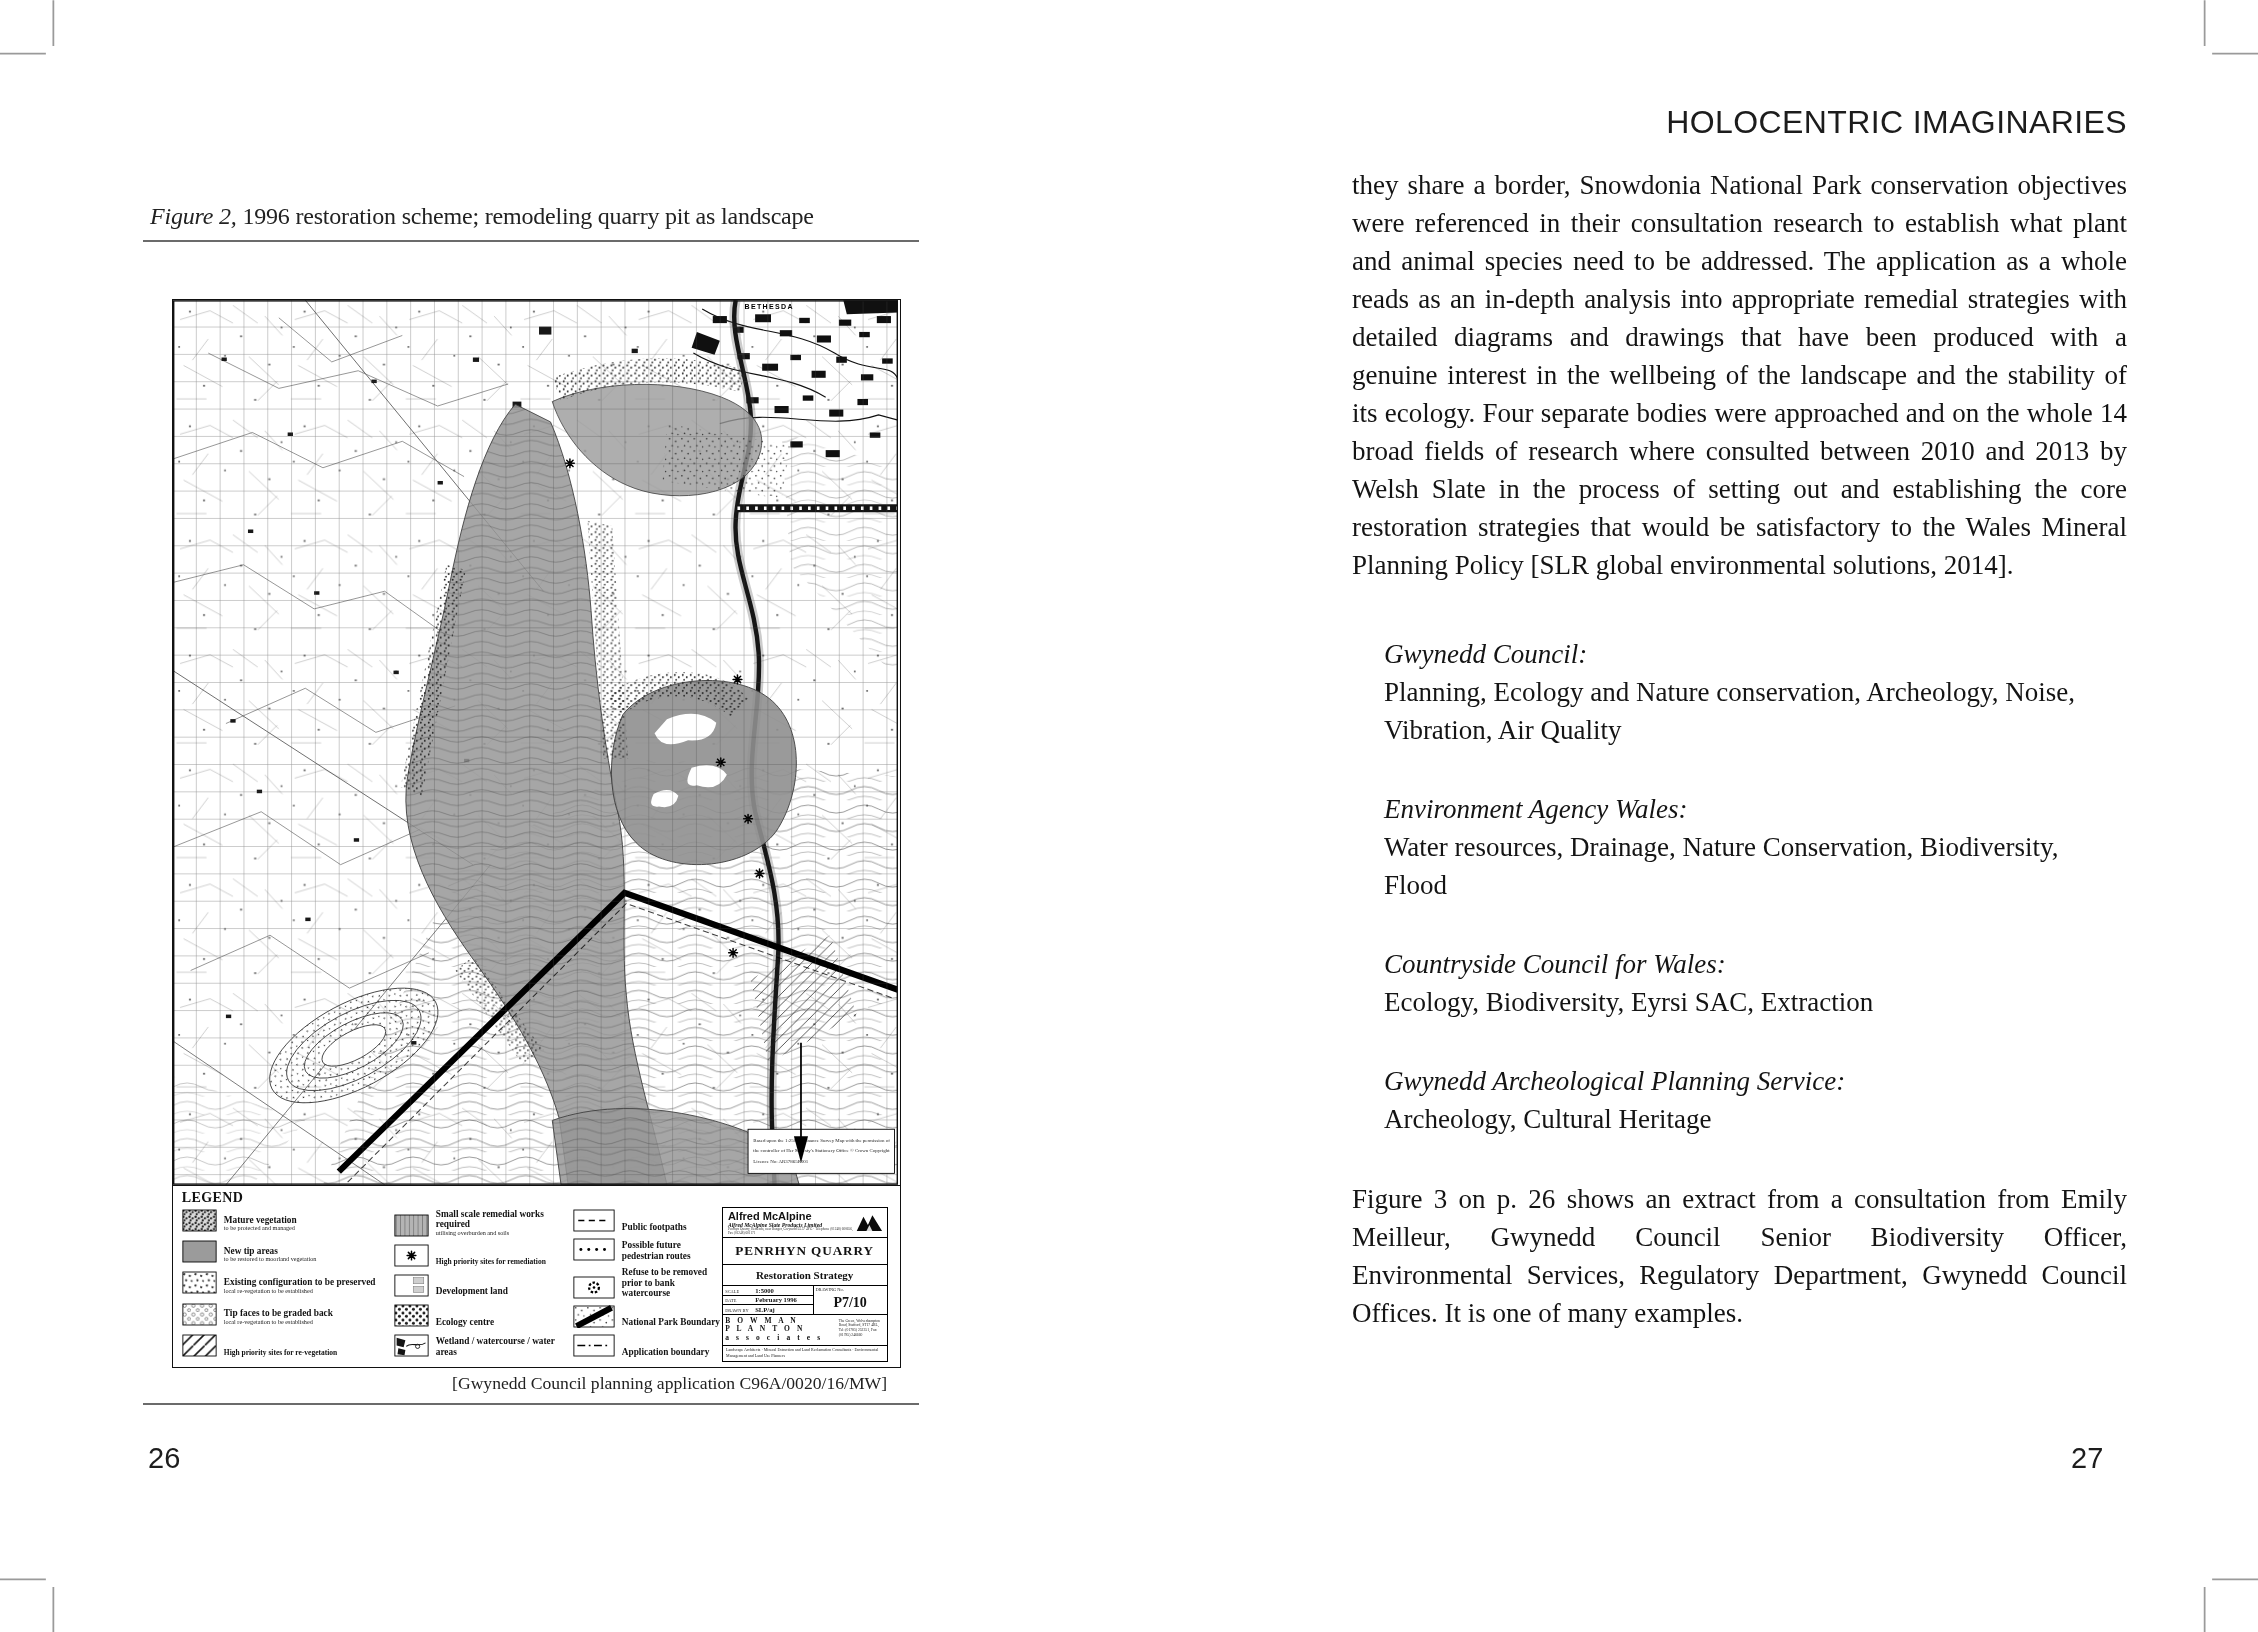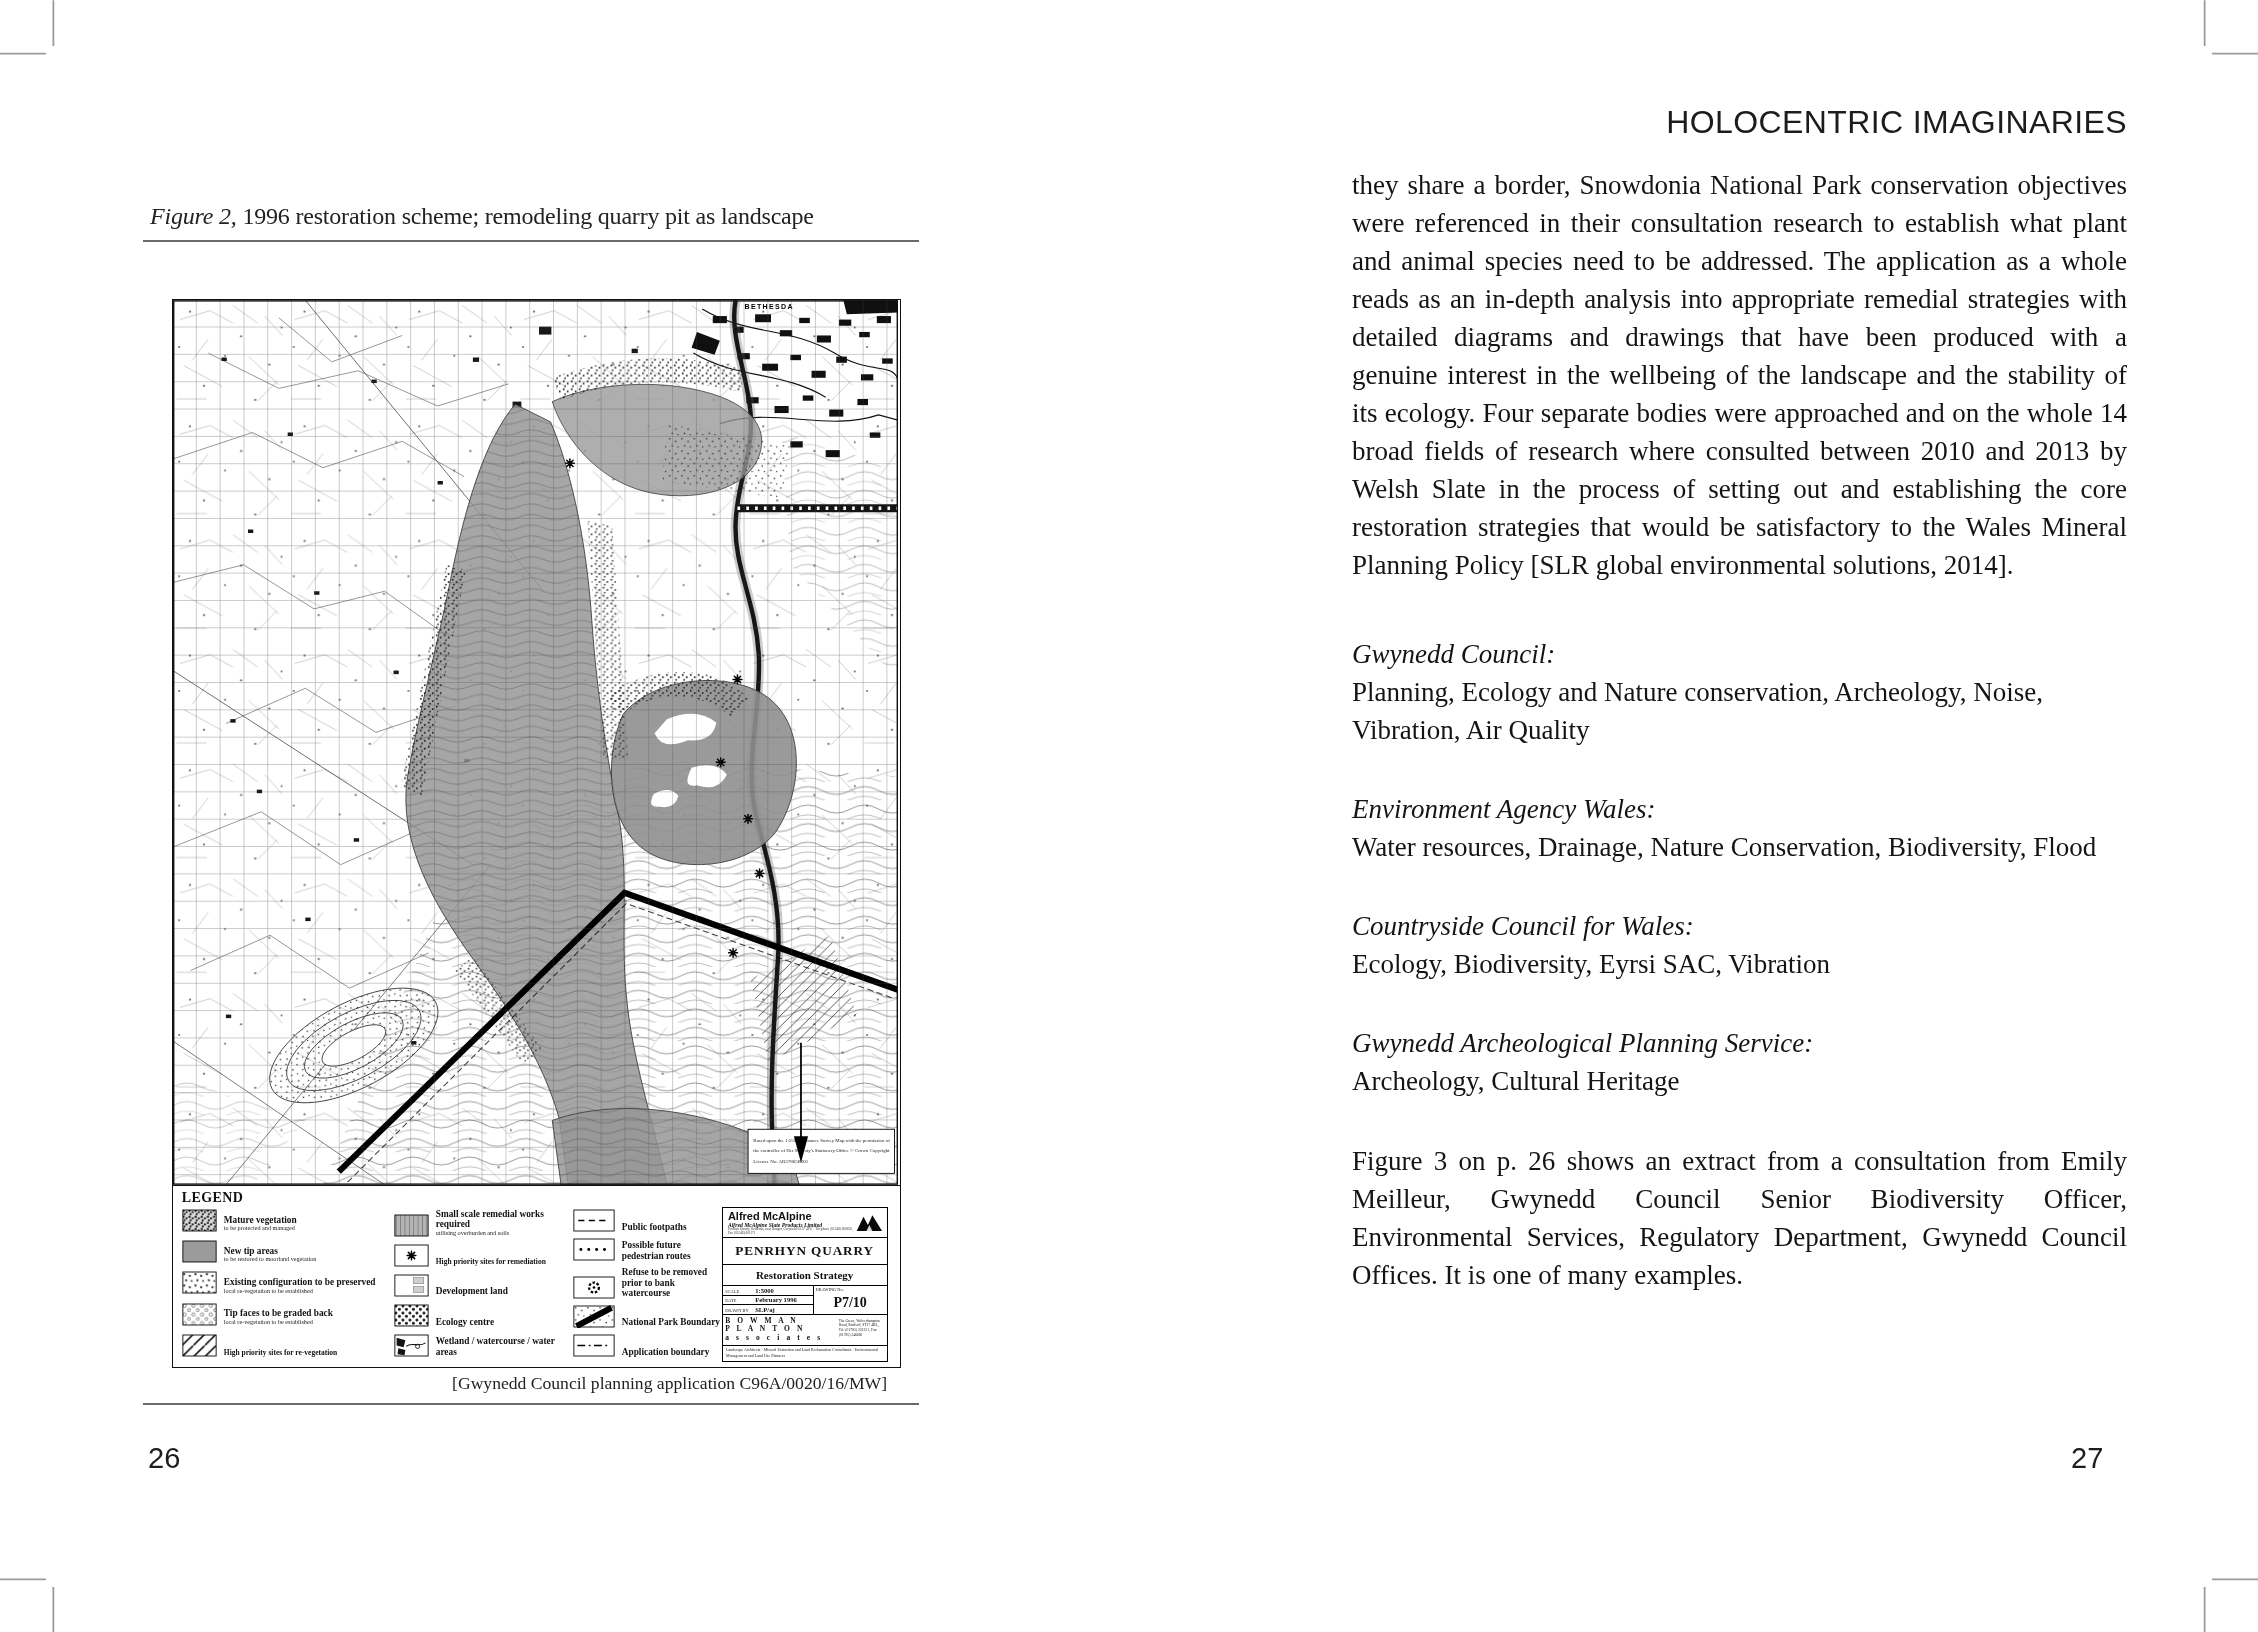--- a/index.html
+++ b/index.html
@@ -67,21 +67,21 @@
   .pageno{position:absolute;top:1442px;font-family:"Liberation Sans",sans-serif;
           font-size:29px;color:#1d1d1d;}
   .pageno.left{left:148px;}
   .pageno.right{left:2071px;}
 
   
   .running-header{position:absolute;left:1352px;top:104px;width:775px;text-align:right;
                   font-family:"Liberation Sans",sans-serif;font-size:32px;letter-spacing:0.4px;color:#1c1c1c;}
   .article{position:absolute;left:1352px;top:166px;width:775px;font-size:27px;line-height:38px;color:#141414;}
   .article p{margin:0;text-align:justify;}
-  .article .section{margin-top:41px;}
+  .article .section{margin-top:41px;margin-left:32px;}
   .article .section:first-of-type{margin-top:51px;}
   .article .heading{font-style:italic;}
   .article .closing{margin-top:42px;}
 </style>
 </head>
 <body>
 
 <div class="spread">
 
   <svg class="cropmarks" width="2258" height="1633" viewBox="0 0 2560 1851">
@@ -546,21 +546,21 @@
       <div>Planning, Ecology and Nature conservation, Archeology, Noise, Vibration, Air Quality</div>
     </div>
 
     <div class="section">
       <div class="heading">Environment Agency Wales:</div>
       <div>Water resources, Drainage, Nature Conservation, Biodiversity, Flood</div>
     </div>
 
     <div class="section">
       <div class="heading">Countryside Council for Wales:</div>
-      <div>Ecology, Biodiversity, Eyrsi SAC, Vibration</div>
+      <div>Ecology, Biodiversity, Eyrsi SAC, Extraction</div>
     </div>
 
     <div class="section">
       <div class="heading">Gwynedd Archeological Planning Service:</div>
       <div>Archeology, Cultural Heritage</div>
     </div>
 
     <p class="closing">Figure 3 on p. 26 shows an extract from a consultation from Emily Meilleur, Gwynedd Council Senior Biodiversity Officer, Environmental Services, Regulatory Department, Gwynedd Council Offices. It is one of many examples.</p>
   </div>
 

